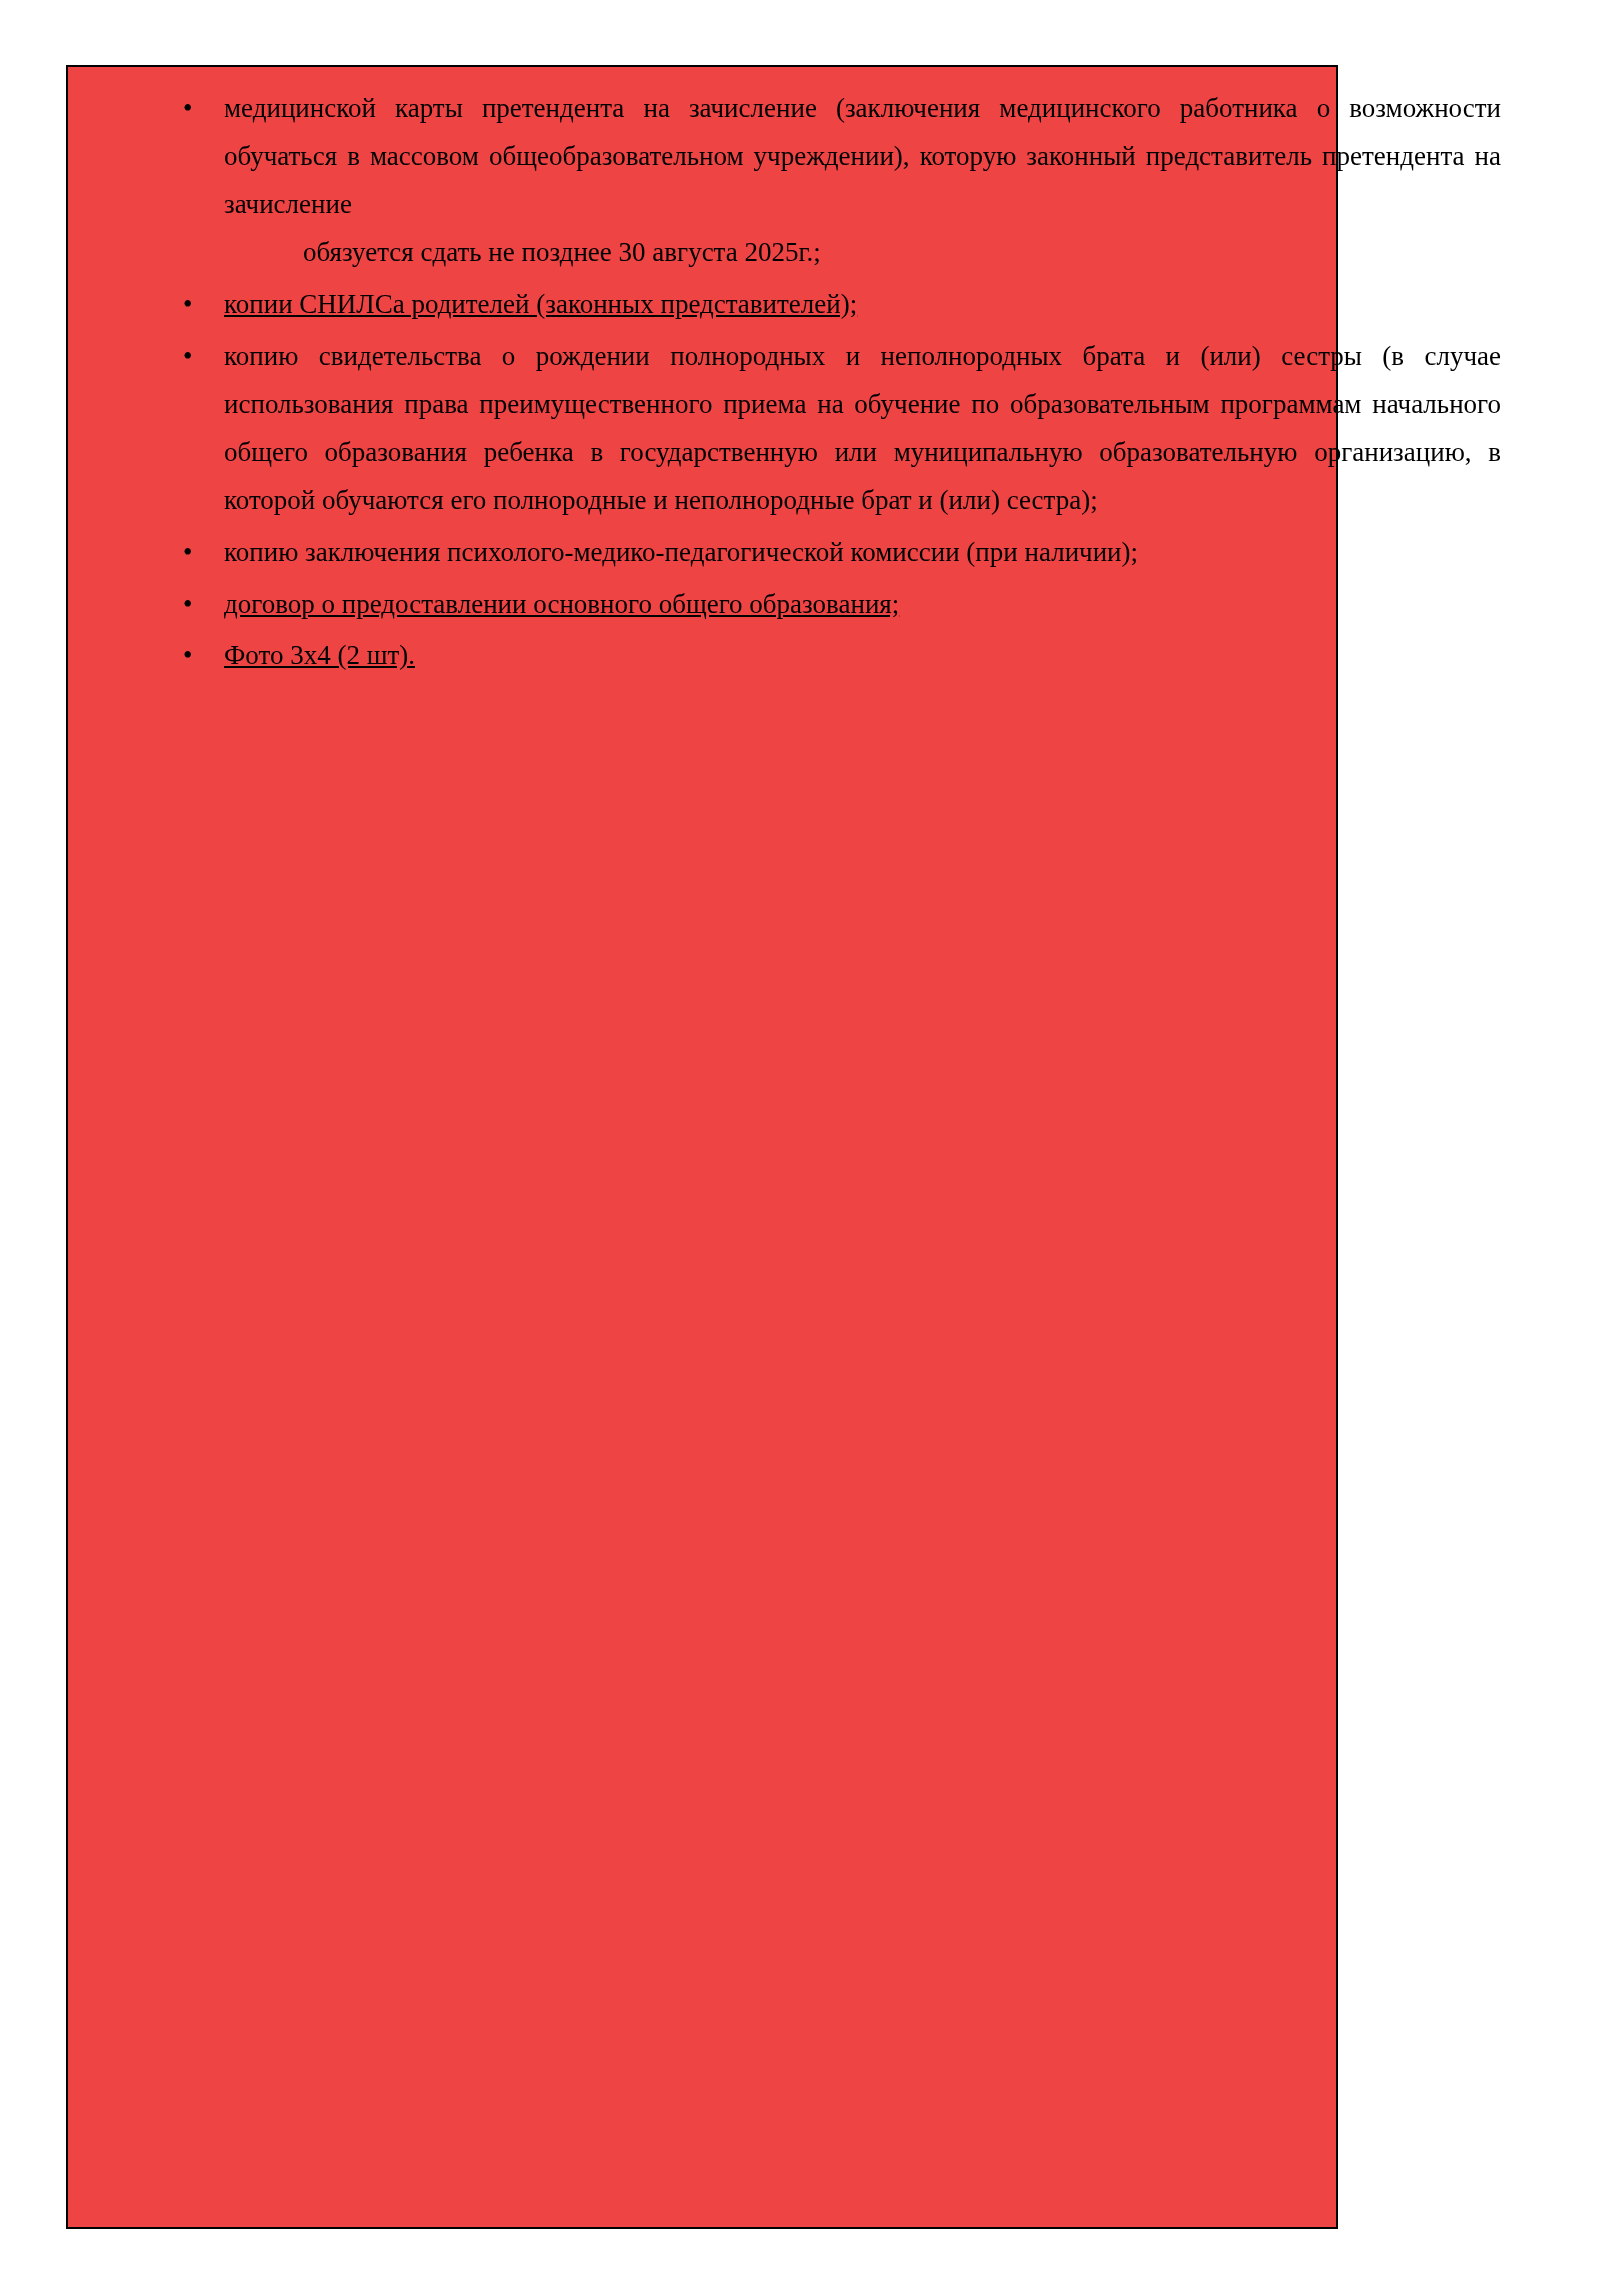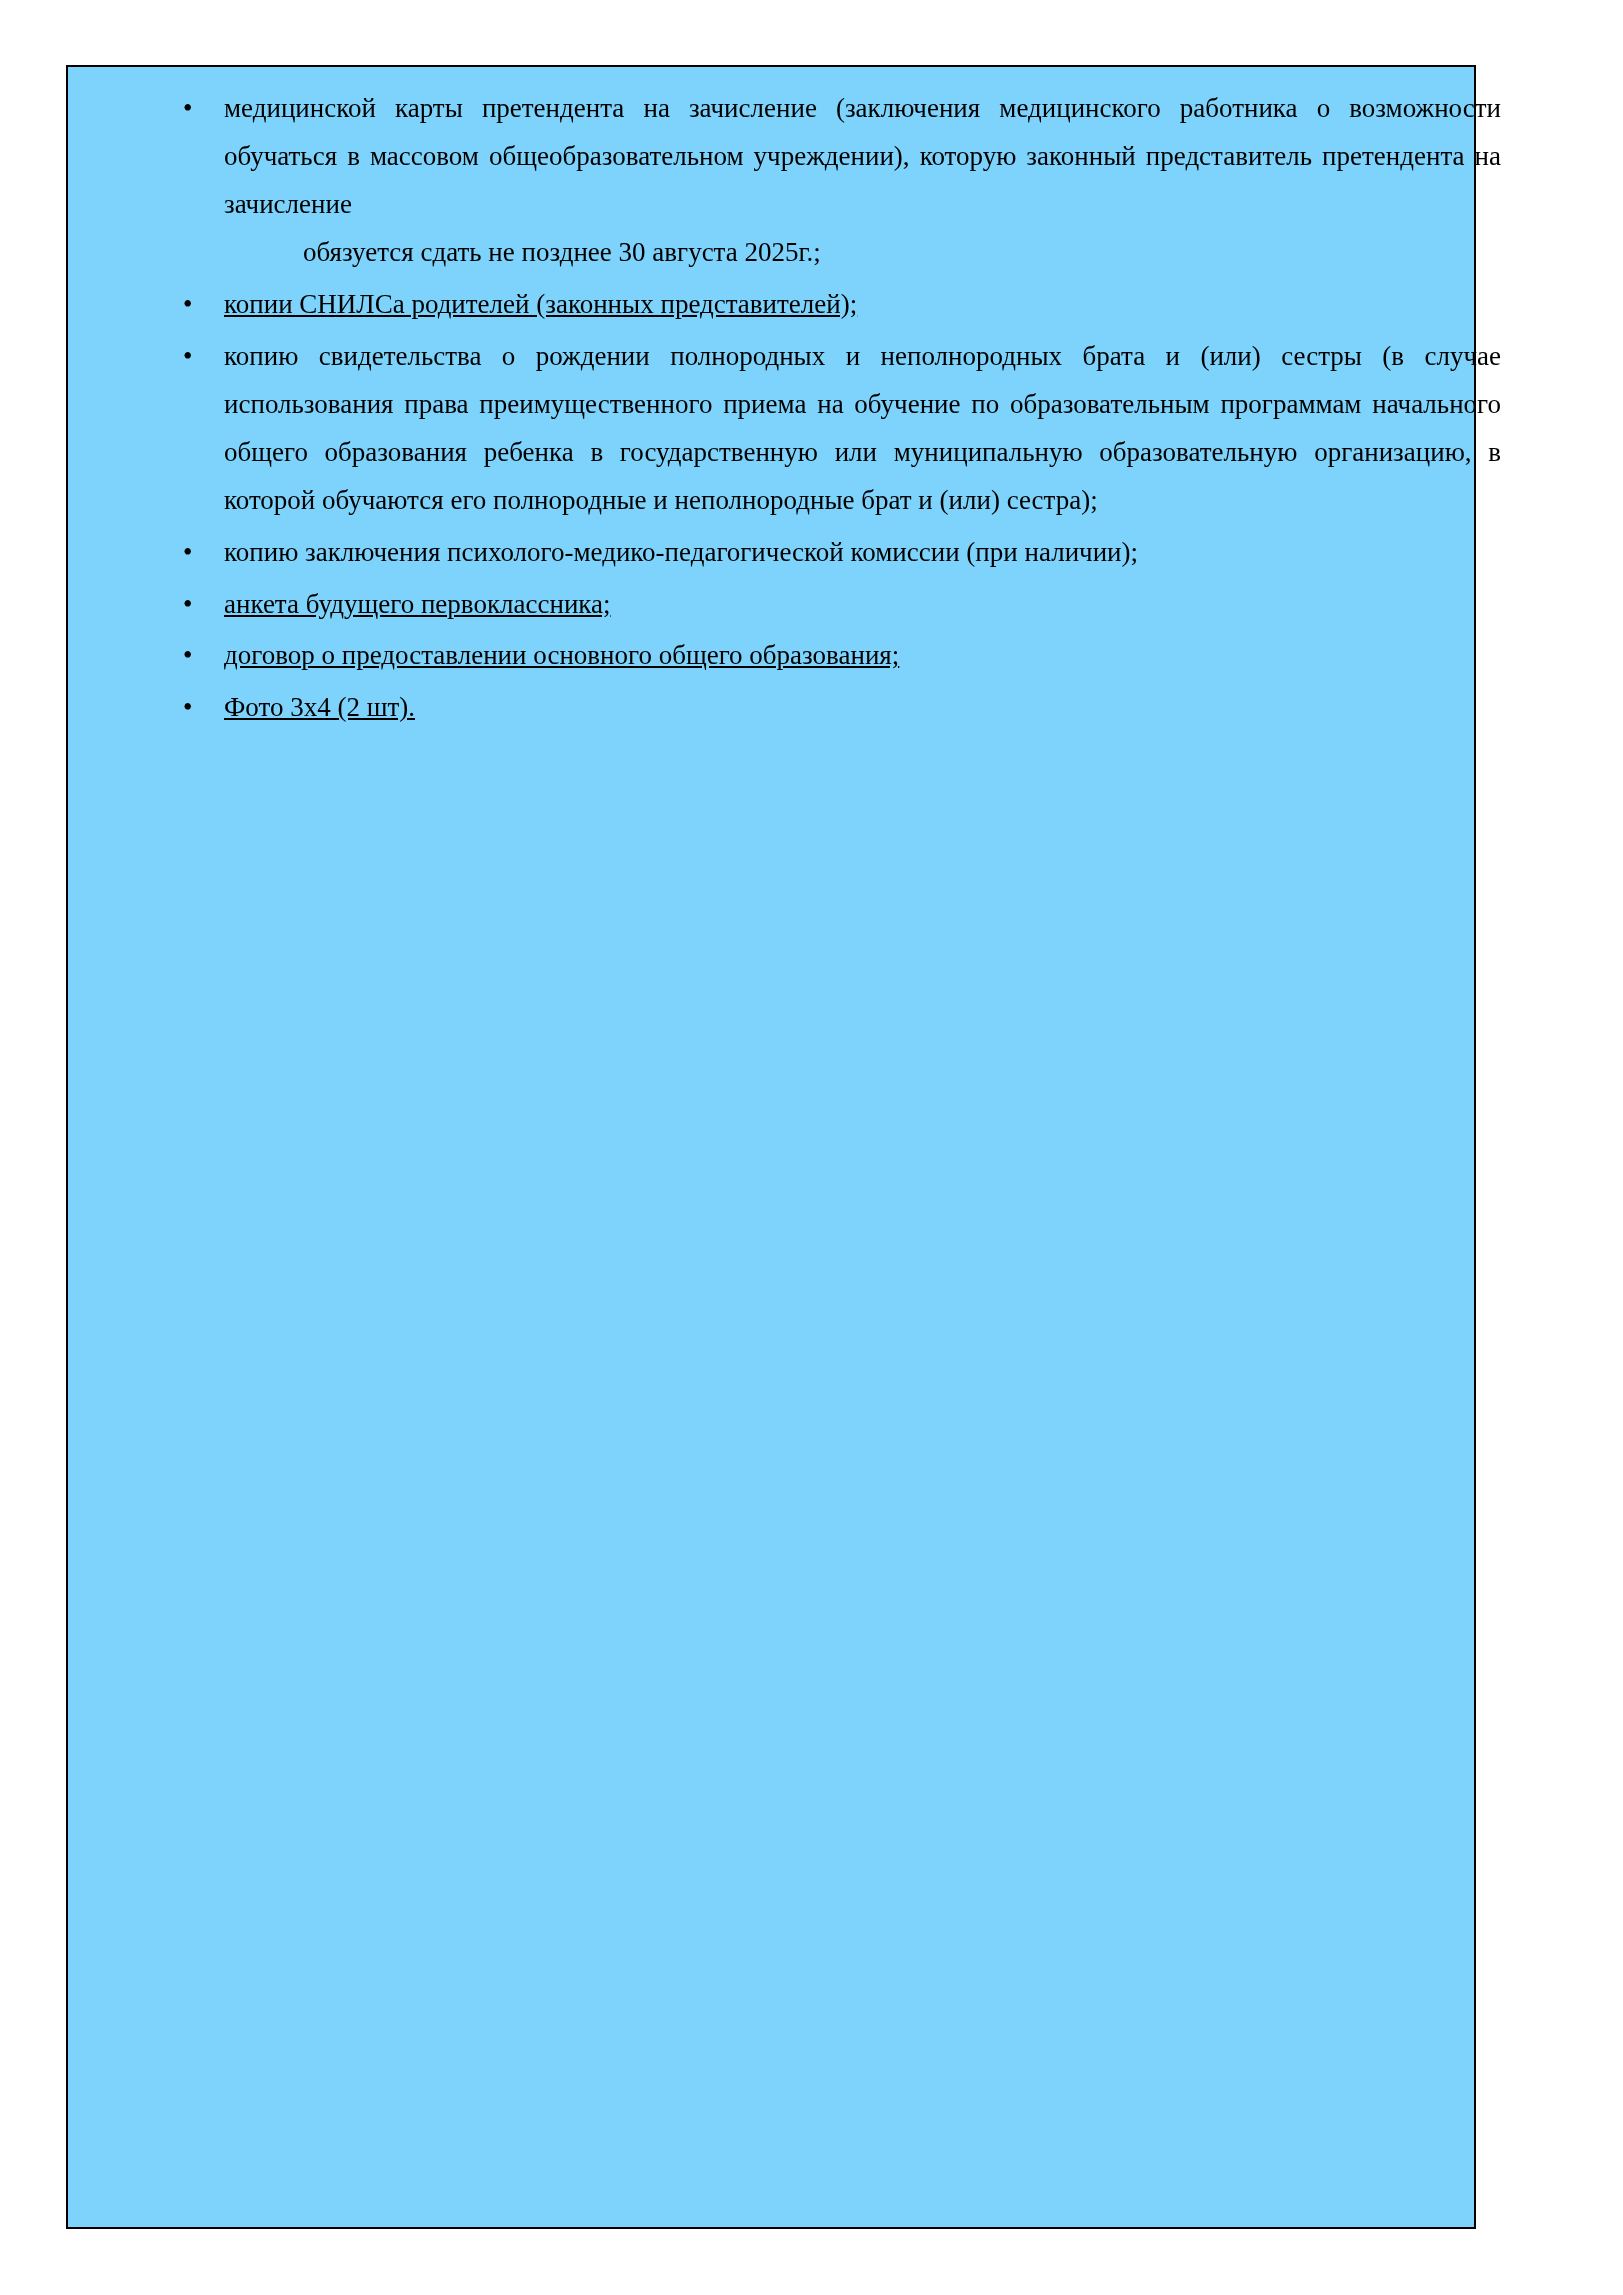--- a/index.html
+++ b/index.html
@@ -15,25 +15,25 @@
     background: #ffffff;
     overflow: hidden;
     font-family: "Liberation Serif", "DejaVu Serif", serif;
   }
 
   
   .page-frame {
     position: absolute;
     left: 66px;
     top: 65px;
-    width: 1410px;
+    width: 1272px;
     height: 2164px;
     border: 2px solid #000000;
     box-sizing: border-box;
-    background: #7dd3fc;
+    background: #ef4444;
   }
 
   
   .doc-body {
     position: absolute;
     left: 115px;   
     top: 17px;
     width: 1318px; 
   }
 
@@ -102,23 +102,20 @@
 
 
         <li class="doc-item">
           <span class="txt">копию свидетельства о рождении полнородных и неполнородных брата и (или) сестры (в случае использования права преимущественного приема на обучение по образовательным программам начального общего образования ребенка в государственную или муниципальную образовательную организацию, в которой обучаются его полнородные и неполнородные брат и (или) сестра);</span>
         </li>
 
         <li class="doc-item">
           <span class="txt">копию заключения психолого-медико-педагогической комиссии (при наличии);</span>
         </li>
 
-        <li class="doc-item no-justify">
-          <span class="txt">анкета будущего первоклассника;</span>
-        </li>
 
         <li class="doc-item no-justify">
           <span class="txt">договор о предоставлении основного общего образования;</span>
         </li>
 
         <li class="doc-item no-justify">
           <span class="txt">Фото 3х4 (2 шт).</span>
         </li>
 
       </ul>

